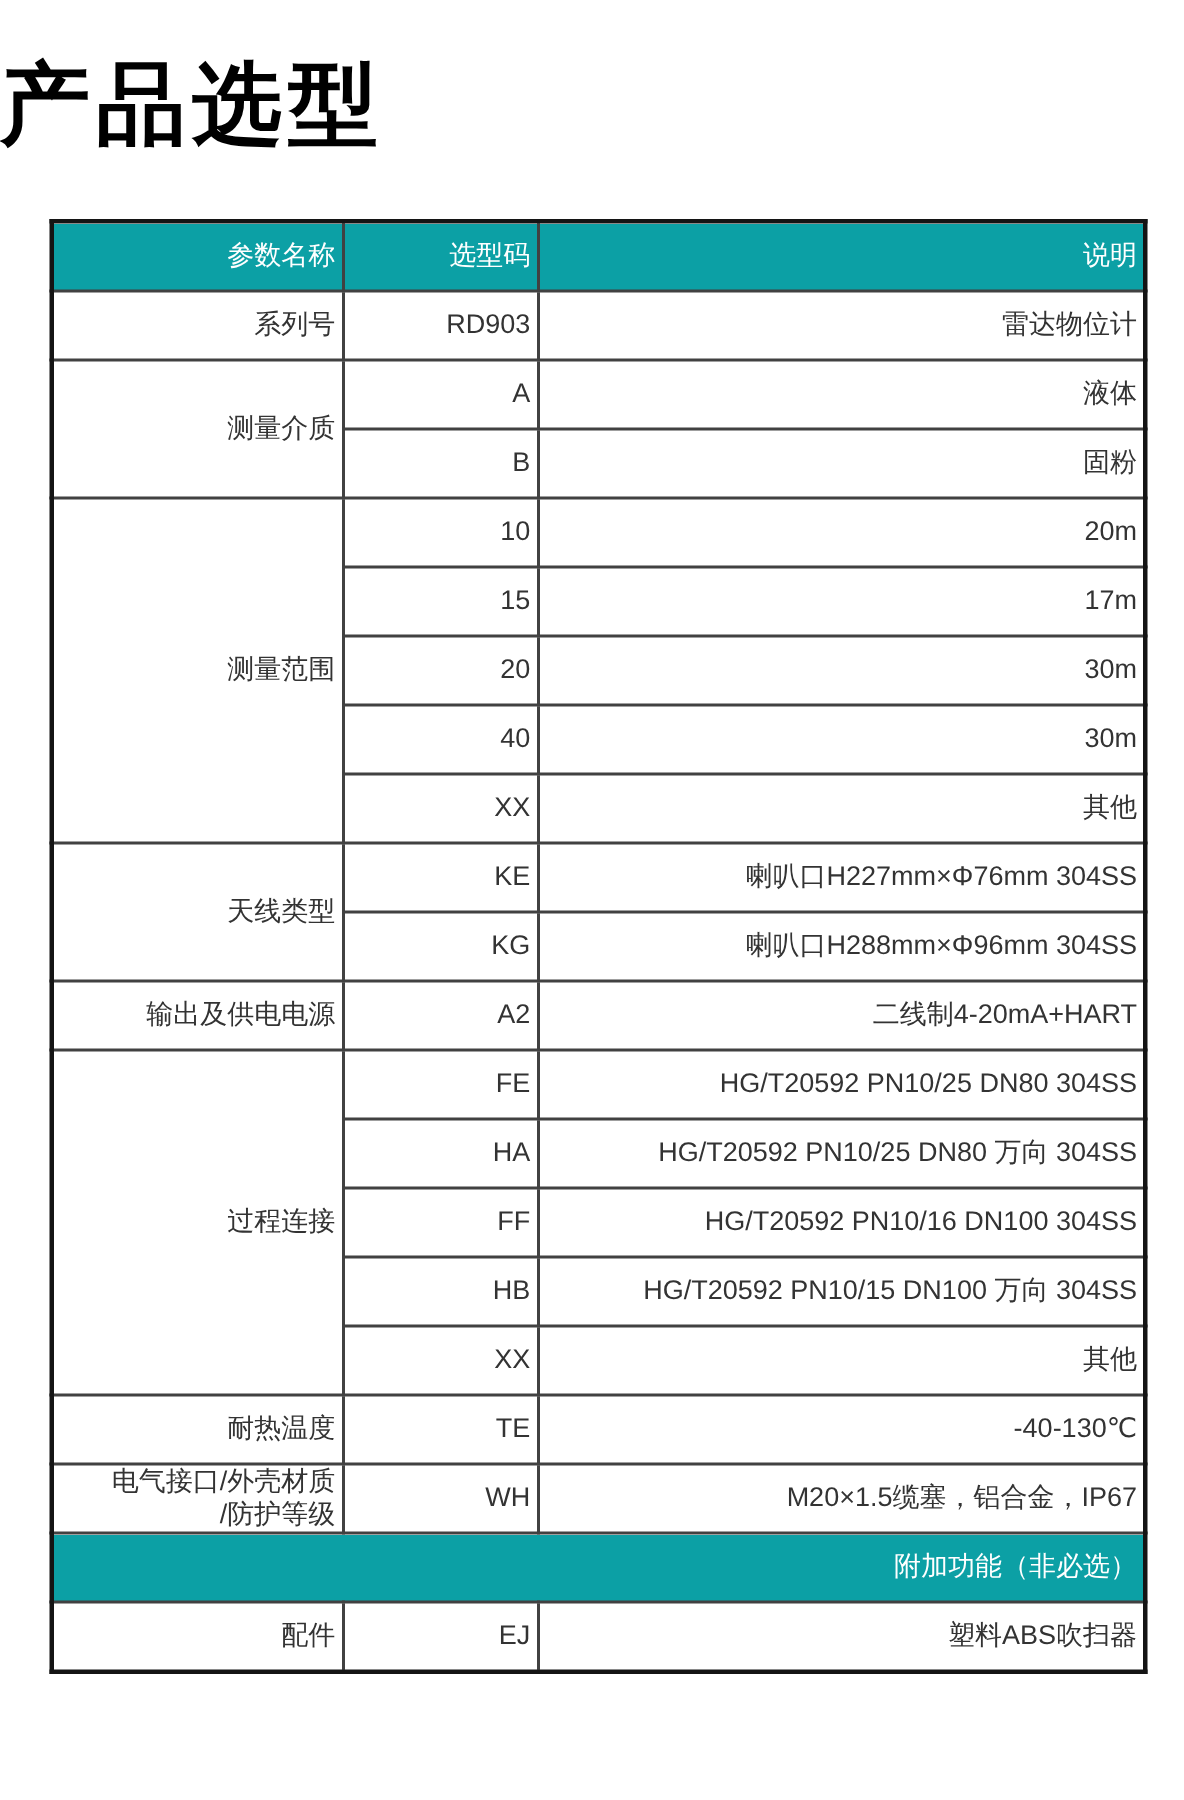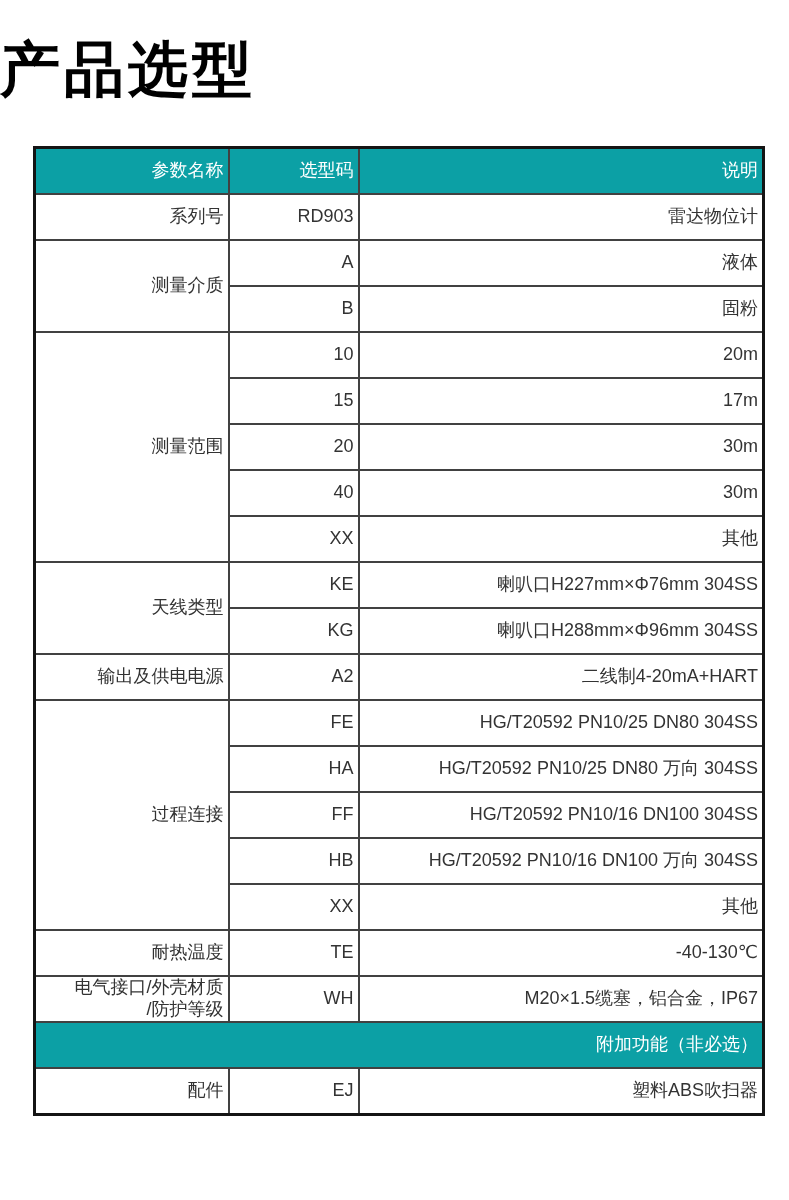--- a/index.html
+++ b/index.html
@@ -138,21 +138,21 @@
     <tr>
       <td>HA</td>
       <td>HG/T20592 PN10/25 DN80 万向 304SS</td>
     </tr>
     <tr>
       <td>FF</td>
       <td>HG/T20592 PN10/16 DN100 304SS</td>
     </tr>
     <tr>
       <td>HB</td>
-      <td>HG/T20592 PN10/16 DN100 万向 304SS</td>
+      <td>HG/T20592 PN10/15 DN100 万向 304SS</td>
     </tr>
     <tr>
       <td>XX</td>
       <td>其他</td>
     </tr>
     <tr>
       <td>耐热温度</td>
       <td>TE</td>
       <td>-40-130℃</td>
     </tr>

